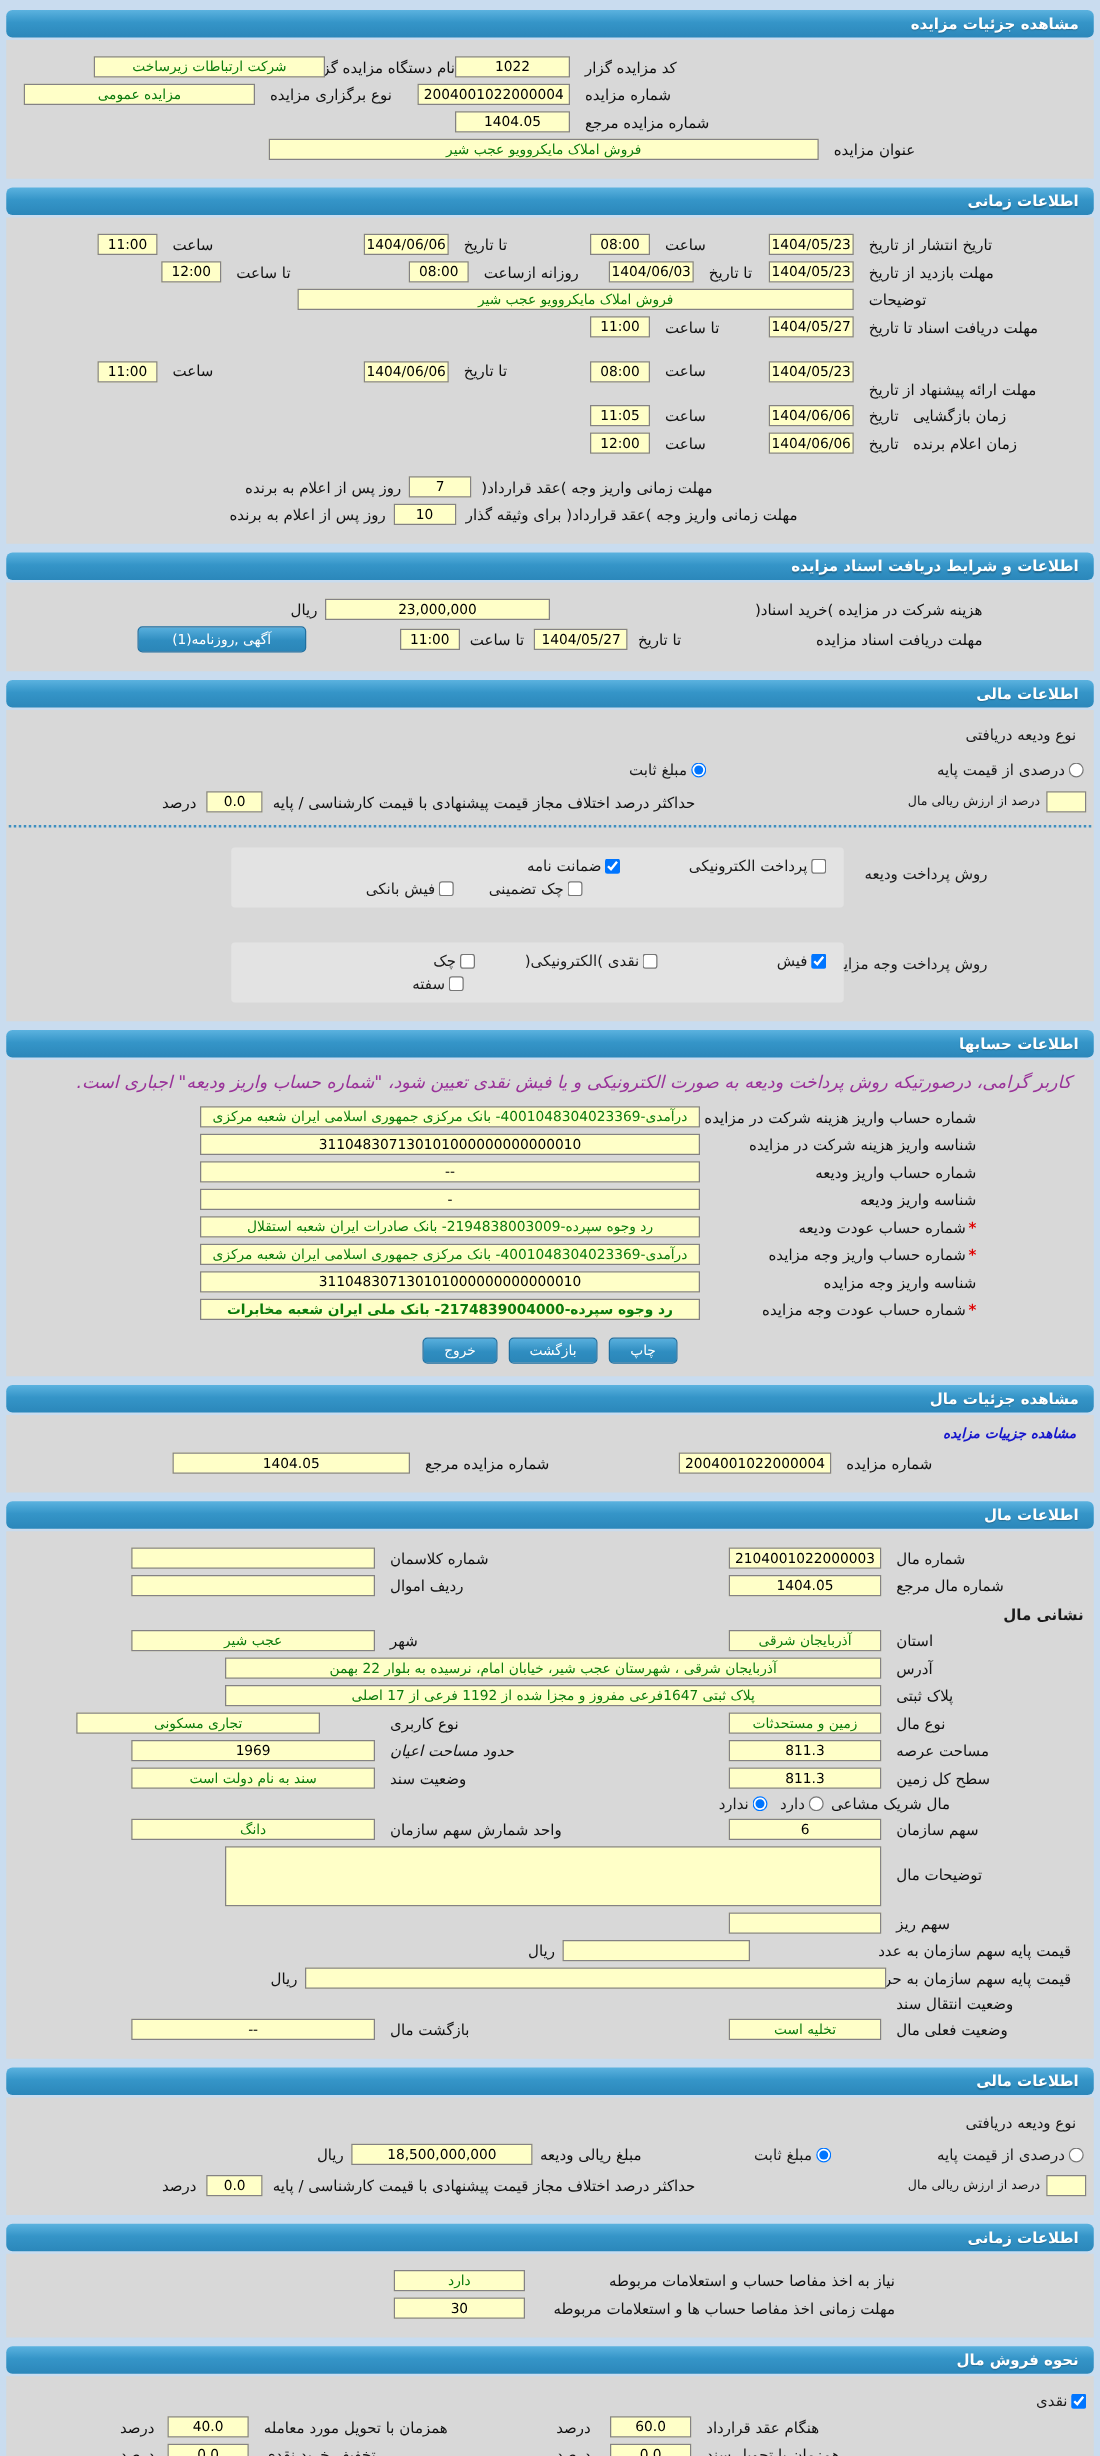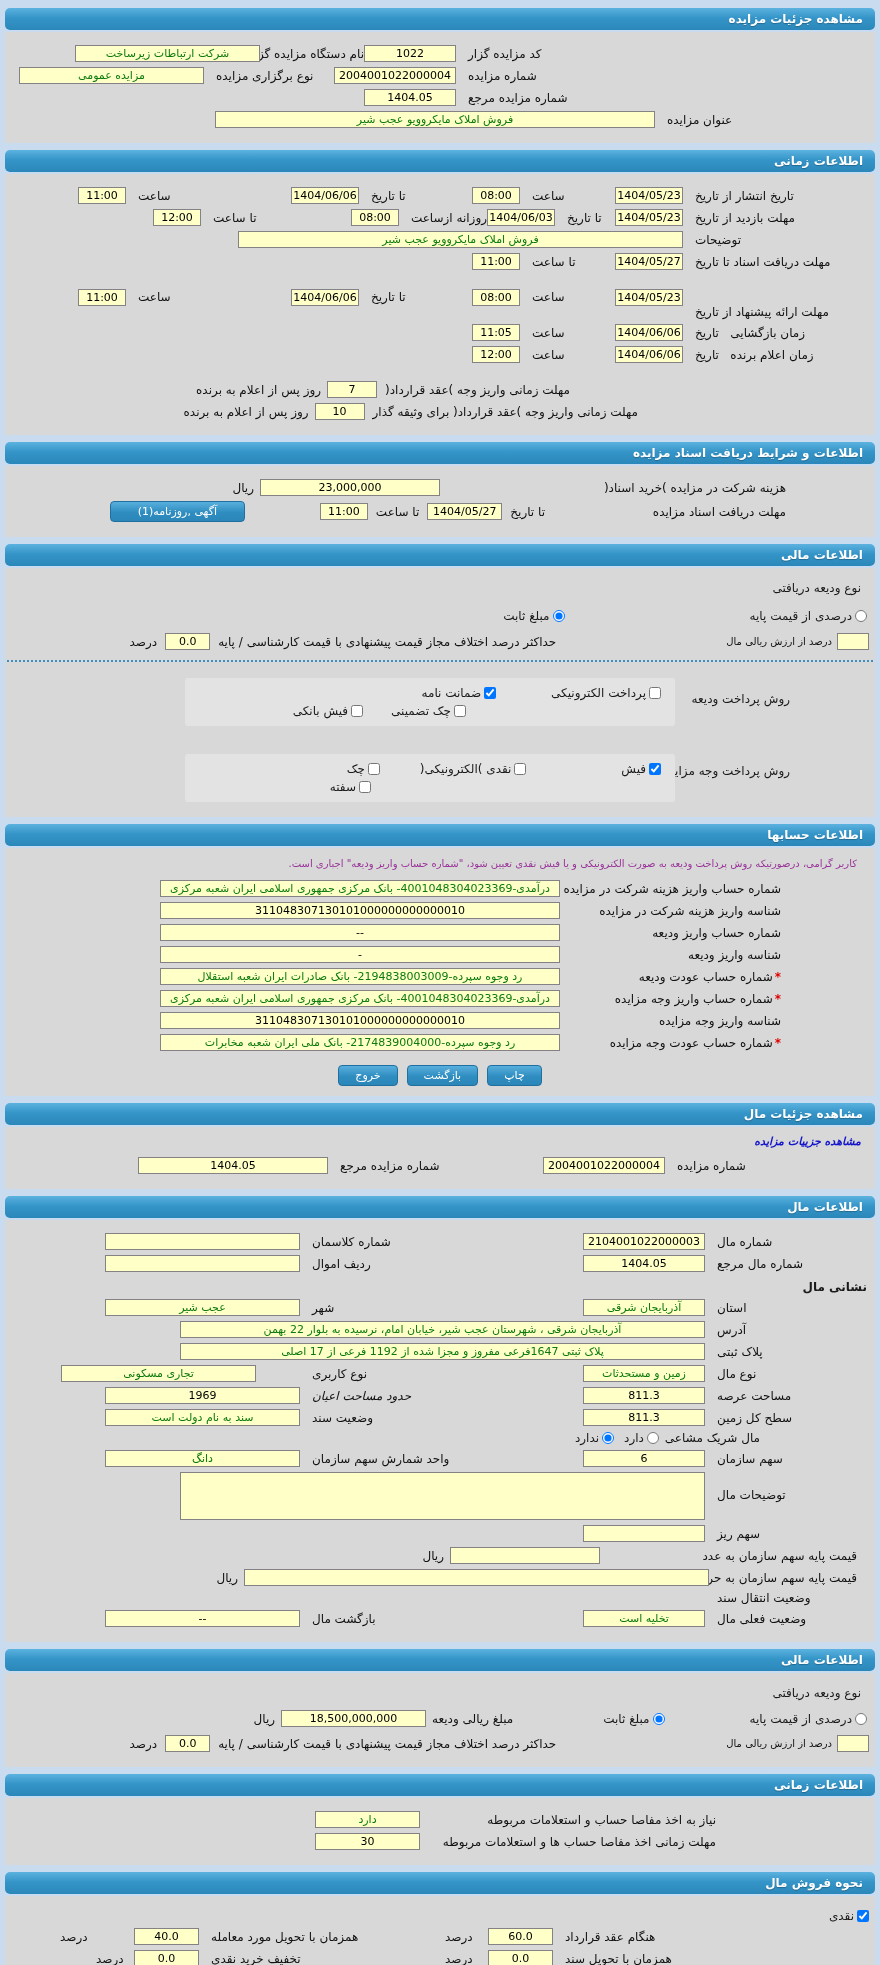--- a/index.html
+++ b/index.html
@@ -16,21 +16,21 @@
   .hug { padding-left:12px; }
   .auto { width:auto; }
   .bold { font-weight:bold; }
   .small { font-size:10px; }
   .f { background:#FFFFC8; border:1px solid #848284; height:17px; font-size:11px; line-height:15px;
        text-align:center; color:#0B7A0B; overflow:hidden; white-space:nowrap; flex:none; }
   .f.num { color:#000; }
   .f.xtall { height:48px; }
   .gap { flex:none; }
   .req { color:#E00000; font-weight:bold; padding-left:2px; }
-  .notice { color:#993399; font-size:10px; padding:2px 18px 6px; }
+  .notice { color:#993399; font-size:14px; padding:2px 18px 6px;font-style:italic; }
   .link { color:#1515CC; font-style:italic; font-weight:bold; font-size:11px; padding:0 14px 4px; cursor:pointer; }
   .btn { background:linear-gradient(180deg,#58AFDD 0%,#2F8DC0 55%,#2B86B8 100%); color:#fff; border:1px solid #1F6FA0;
          border-radius:4px; font-size:11px; font-family:inherit; padding:3px 16px; cursor:pointer; white-space:nowrap; }
   .btnrow { display:flex; justify-content:center; gap:9px; margin-top:14px; direction:rtl; }
   .grpbox { background:#E3E3E3; border-radius:3px; padding:8px 14px; }
   .chk, .rdo { width:12px; height:12px; flex:none; margin-left:3px; }
   .dots { border-top:2px dotted #3E8FC0; margin:10px 2px; height:0; }
   .clabel { font-size:12px; white-space:nowrap; }
 </style>
 </head>
@@ -75,21 +75,21 @@
         <span class="l hug" style="width:113px;">تا تاریخ</span>
         <div class="f num" style="width:68px;">1404/06/06</div>
         <span class="l hug" style="width:165px;">ساعت</span>
         <div class="f num" style="width:48px;">11:00</div>
       </div>
       <div class="row" style="padding-right:12px;">
         <span class="l hug" style="width:180px;">مهلت بازدید از تاریخ</span>
         <div class="f num" style="width:68px;">1404/05/23</div>
         <span class="l hug" style="width:60px;">تا تاریخ</span>
         <div class="f num" style="width:68px;">1404/06/03</div>
-        <span class="l hug" style="width:88px;">روزانه ازساعت</span>
+        <span class="l hug" style="width:112px;">روزانه ازساعت</span>
         <div class="f num" style="width:48px;">08:00</div>
         <span class="l hug" style="width:150px;">تا ساعت</span>
         <div class="f num" style="width:48px;">12:00</div>
       </div>
       <div class="row" style="padding-right:12px;">
         <span class="l hug" style="width:180px;">توضیحات</span>
         <div class="f" style="width:445px;">فروش املاک مایکروویو عجب شیر</div>
       </div>
       <div class="row" style="padding-right:12px;">
         <span class="l hug" style="width:180px;">مهلت دریافت اسناد تا تاریخ</span>
@@ -244,21 +244,21 @@
       <div class="row" style="padding-right:90px;">
         <span class="l lr" style="width:225px;"><span class="req">*</span><span>شماره حساب واریز وجه مزایده</span></span>
         <div class="f" style="width:400px;">درآمدی-4001048304023369- بانک مرکزی جمهوری اسلامی ایران شعبه مرکزی</div>
       </div>
       <div class="row" style="padding-right:90px;">
         <span class="l lr" style="width:225px;">شناسه واریز وجه مزایده</span>
         <div class="f num" style="width:400px;">311048307130101000000000000010</div>
       </div>
       <div class="row" style="padding-right:90px;">
         <span class="l lr" style="width:225px;"><span class="req">*</span><span>شماره حساب عودت وجه مزایده</span></span>
-        <div class="f" style="width:400px;">رد وجوه سپرده-2174839004000- بانک ملی ایران شعبه مخابرات</div>
+        <div class="f" style="width:400px;font-weight:bold;">رد وجوه سپرده-2174839004000- بانک ملی ایران شعبه مخابرات</div>
       </div>
       <div class="btnrow">
         <button class="btn">چاپ</button>
         <button class="btn">بازگشت</button>
         <button class="btn">خروج</button>
       </div>
     </div>
   </div>
 
   <div class="sec">
@@ -417,21 +417,21 @@
       <div class="row" style="padding-right:6px;">
         <input type="checkbox" class="chk" checked="" style="">
         <span class="clabel">نقدی</span>
       </div>
       <div class="row" style="padding-right:172px;">
         <span class="l hug" style="width:150px;">هنگام عقد قرارداد</span>
         <div class="f num" style="width:65px;">60.0</div>
         <span class="l hug" style="width:55px;">درصد</span>
         <span class="gap" style="width:62px;"></span>
         <span class="l hug" style="width:172px;">همزمان با تحویل مورد معامله</span>
-        <div class="f num" style="width:65px;margin-left:36px;">40.0</div>
+        <div class="f num" style="width:65px;">40.0</div>
         <span class="l hug" style="width:50px;">درصد</span>
       </div>
       <div class="row" style="padding-right:172px;">
         <span class="l hug" style="width:150px;">همزمان با تحویل سند</span>
         <div class="f num" style="width:65px;">0.0</div>
         <span class="l hug" style="width:55px;">درصد</span>
         <span class="gap" style="width:62px;"></span>
         <span class="l hug" style="width:172px;">تخفیف خرید نقدی</span>
         <div class="f num" style="width:65px;">0.0</div>
         <span class="l hug" style="width:50px;">درصد</span>

